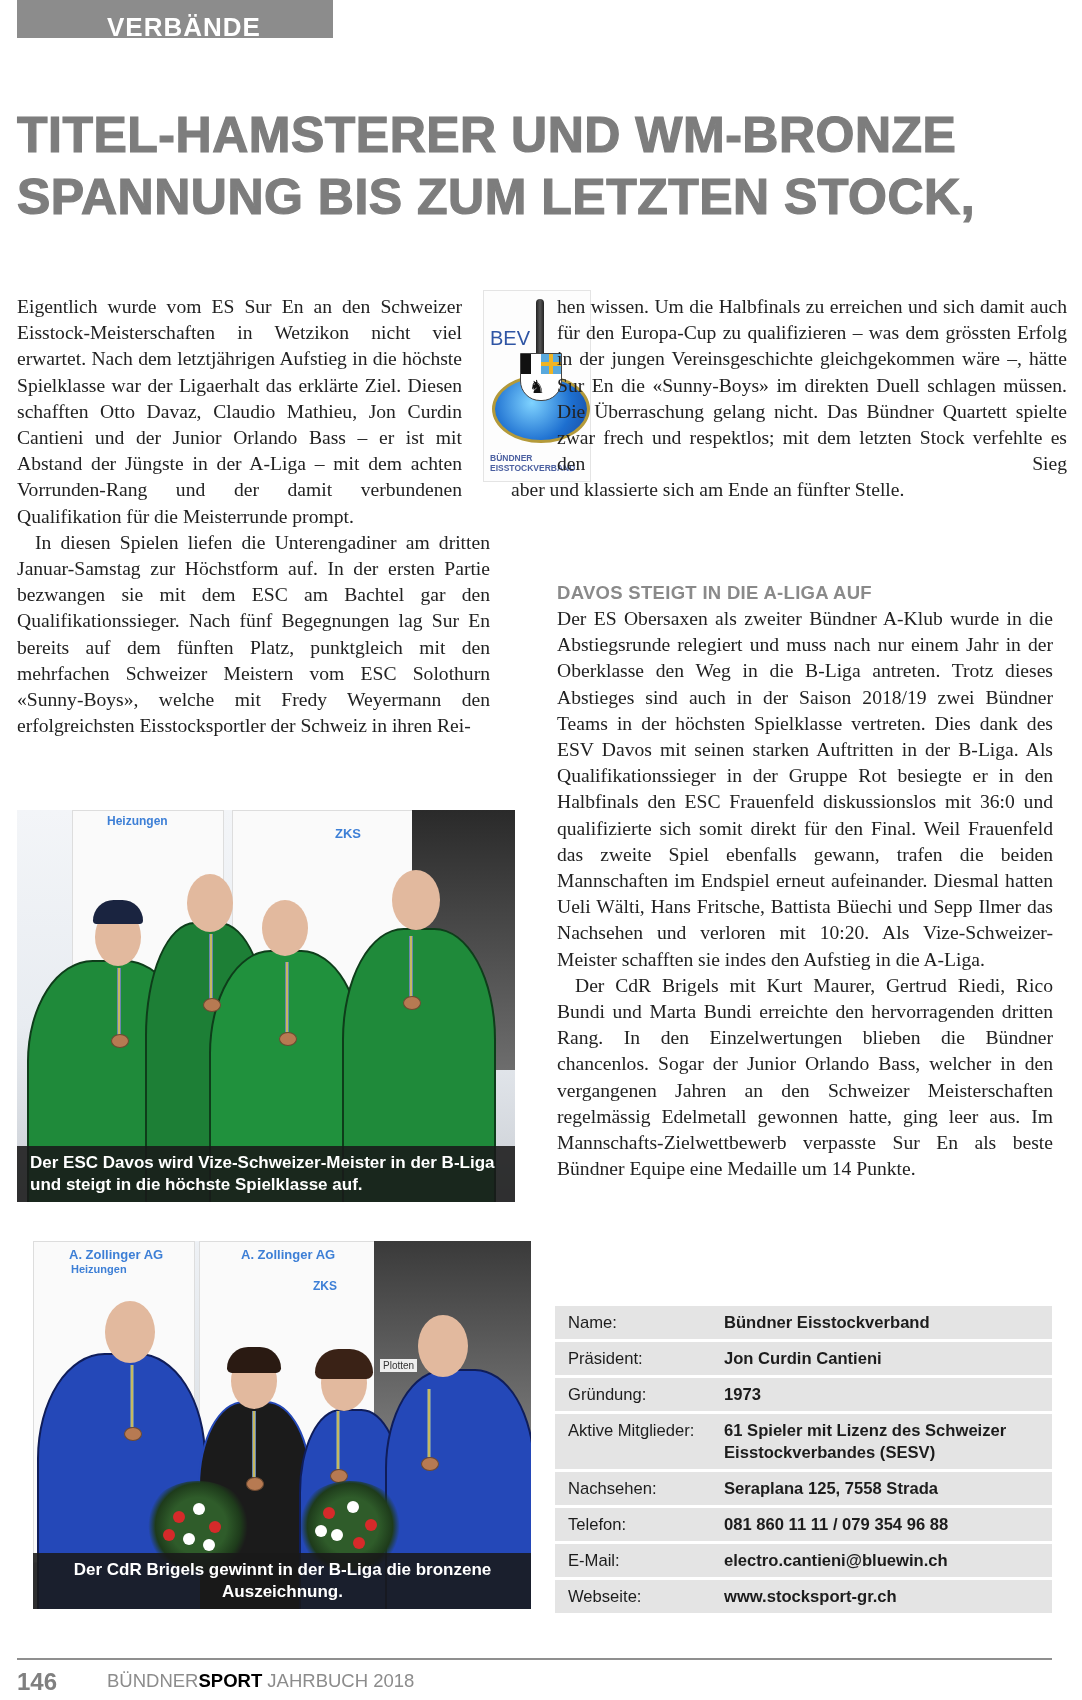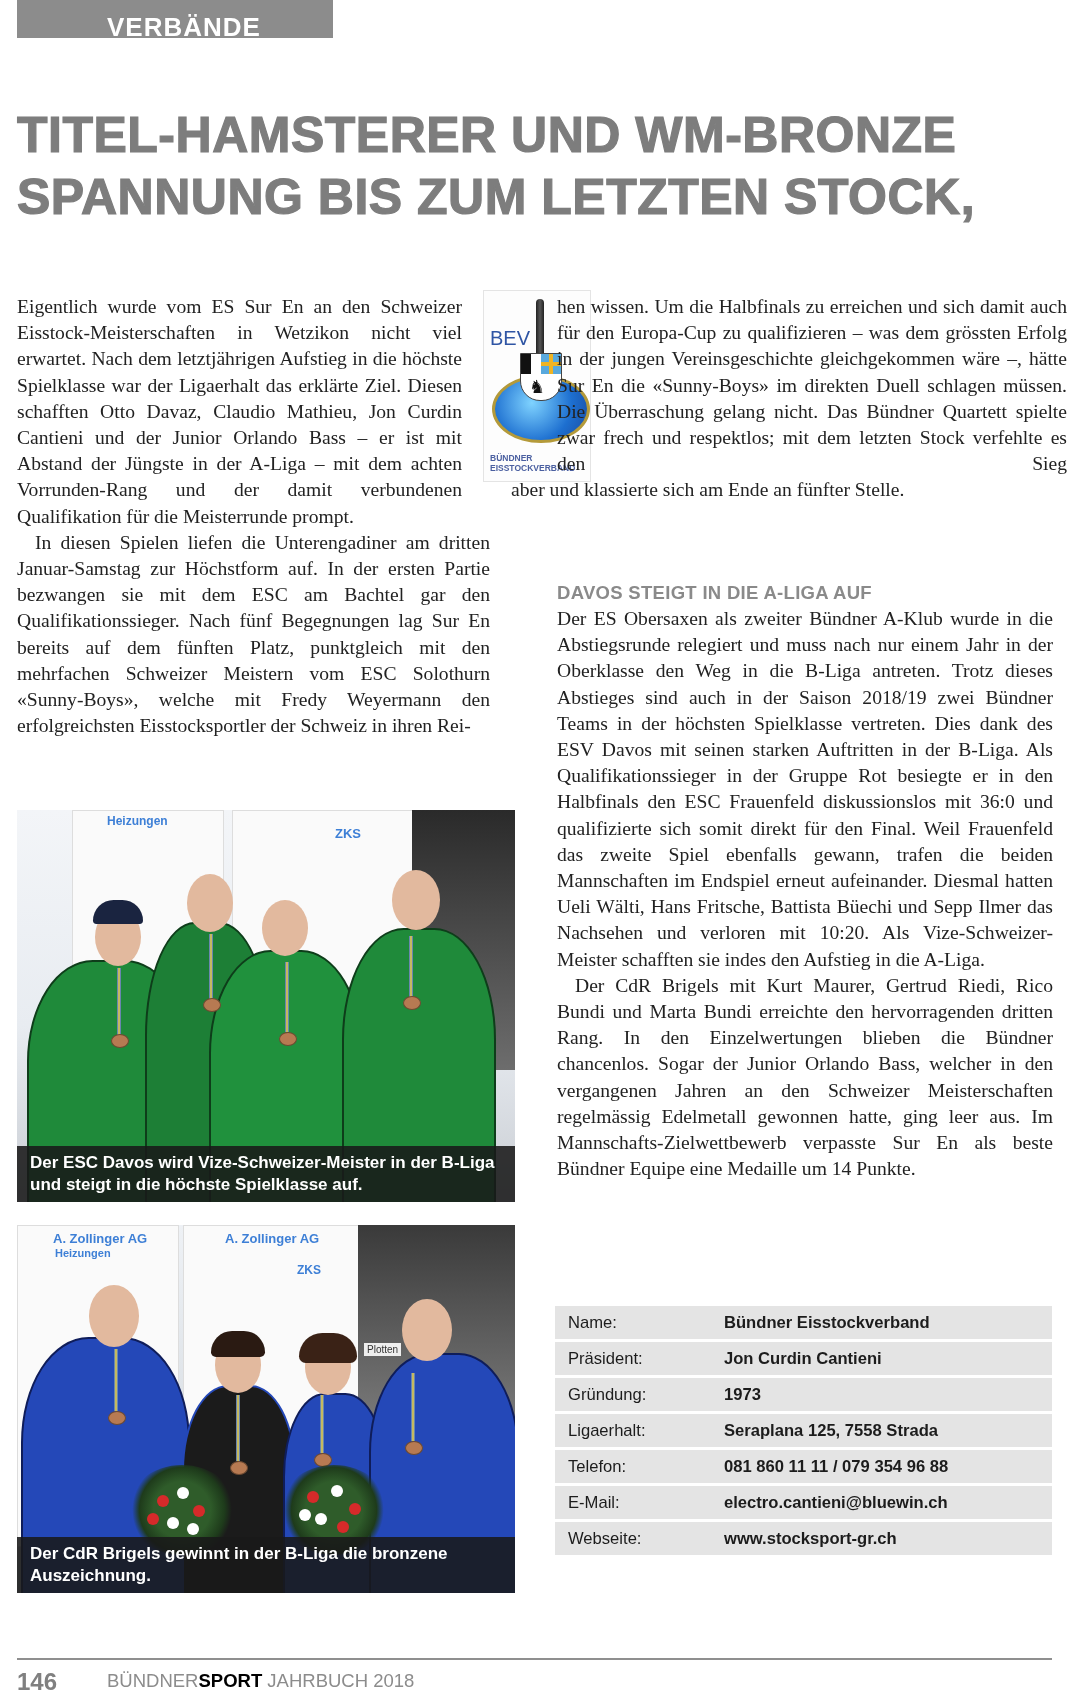--- a/index.html
+++ b/index.html
@@ -128,21 +128,21 @@
   <div class="ribbon" style="left:192px; top:124px; height:66px;"></div>
     <div class="medal" style="left:186px; top:188px;"></div>
   <div class="ribbon" style="left:268px; top:152px; height:70px;"></div>
     <div class="medal" style="left:262px; top:222px;"></div>
   <div class="ribbon" style="left:392px; top:126px; height:62px;"></div>
     <div class="medal" style="left:386px; top:186px;"></div>
 
   <figcaption class="caption">Der ESC Davos wird Vize-Schweizer-Meister in der B-Liga und steigt in die höchste Spielklasse auf.</figcaption>
 </figure>
 
-<figure class="photo photo2" style="margin:0;">
+<figure class="photo photo2" style="margin:16px;text-align:center;">
   <div class="banner" style="left:0; top:0; width:160px; height:320px;"></div>
   <div class="banner" style="left:166px; top:0; width:175px; height:320px;"></div>
   <div style="position:absolute; left:341px; top:0; width:157px; height:250px; background:linear-gradient(180deg,#3a3a3a,#8a8a8a);"></div>
   <div class="sponsor" style="left:36px; top:6px; font-size:13px;">A. Zollinger AG</div>
   <div class="sponsor" style="left:38px; top:22px; font-size:11px;">Heizungen</div>
   <div class="sponsor" style="left:208px; top:6px; font-size:13px;">A. Zollinger AG</div>
   <div class="sponsor" style="left:280px; top:38px; font-size:12px;">ZKS</div>
   <div style="position:absolute; left:347px; top:118px; padding:1px 3px; background:#eee; font-family:'Liberation Sans',sans-serif; font-size:10px; color:#333;">Plotten</div>
 
   <div class="person" style="left:4px; top:112px; width:165px; height:260px; background:#2448b8; border:2px solid #0f1d5a;"></div>
@@ -195,21 +195,25 @@
   </div>
   <div class="info-row">
     <span class="k">Präsident:</span>
     <span class="v">Jon Curdin Cantieni</span>
   </div>
   <div class="info-row">
     <span class="k">Gründung:</span>
     <span class="v">1973</span>
   </div>
   <div class="info-row">
-    <span class="k">Ligaerhalt:</span>
+    <span class="k">Aktive Mitglieder:</span>
+    <span class="v">61 Spieler mit Lizenz des Schweizer Eisstockverbandes (SESV)</span>
+  </div>
+  <div class="info-row">
+    <span class="k">Nachsehen:</span>
     <span class="v">Seraplana 125, 7558 Strada</span>
   </div>
   <div class="info-row">
     <span class="k">Telefon:</span>
     <span class="v">081 860 11 11 / 079 354 96 88</span>
   </div>
   <div class="info-row">
     <span class="k">E-Mail:</span>
     <span class="v">electro.cantieni@bluewin.ch</span>
   </div>

